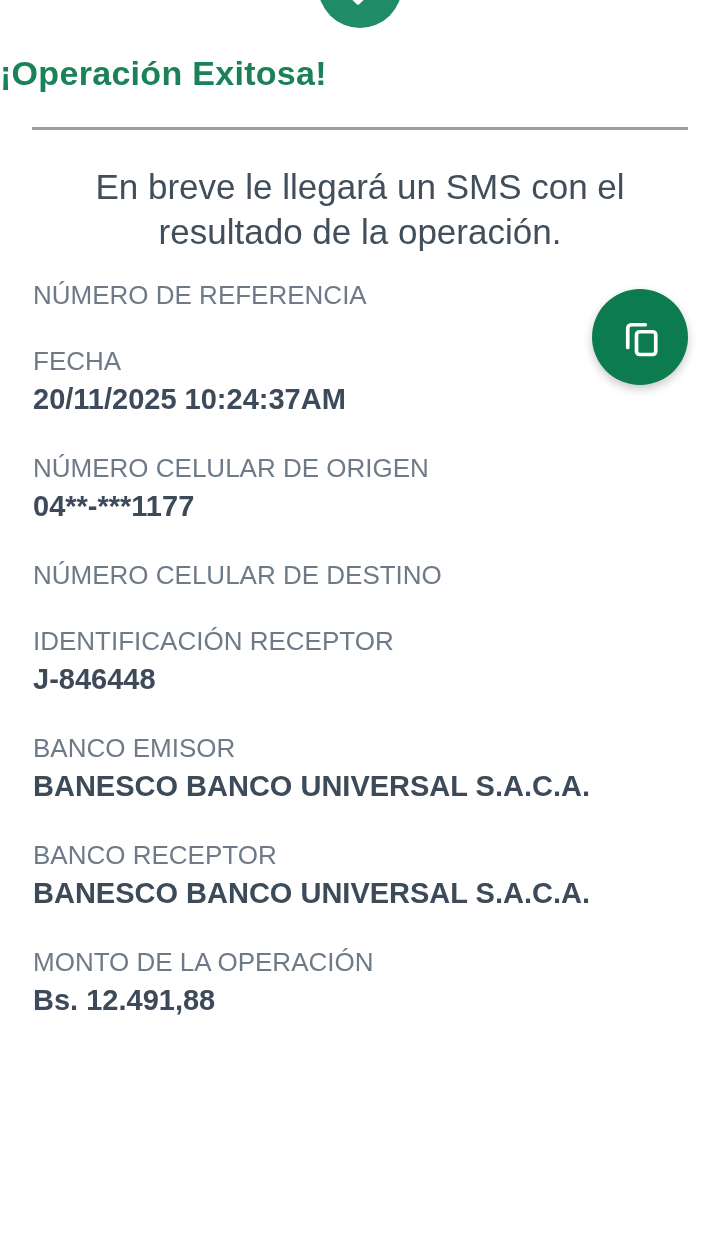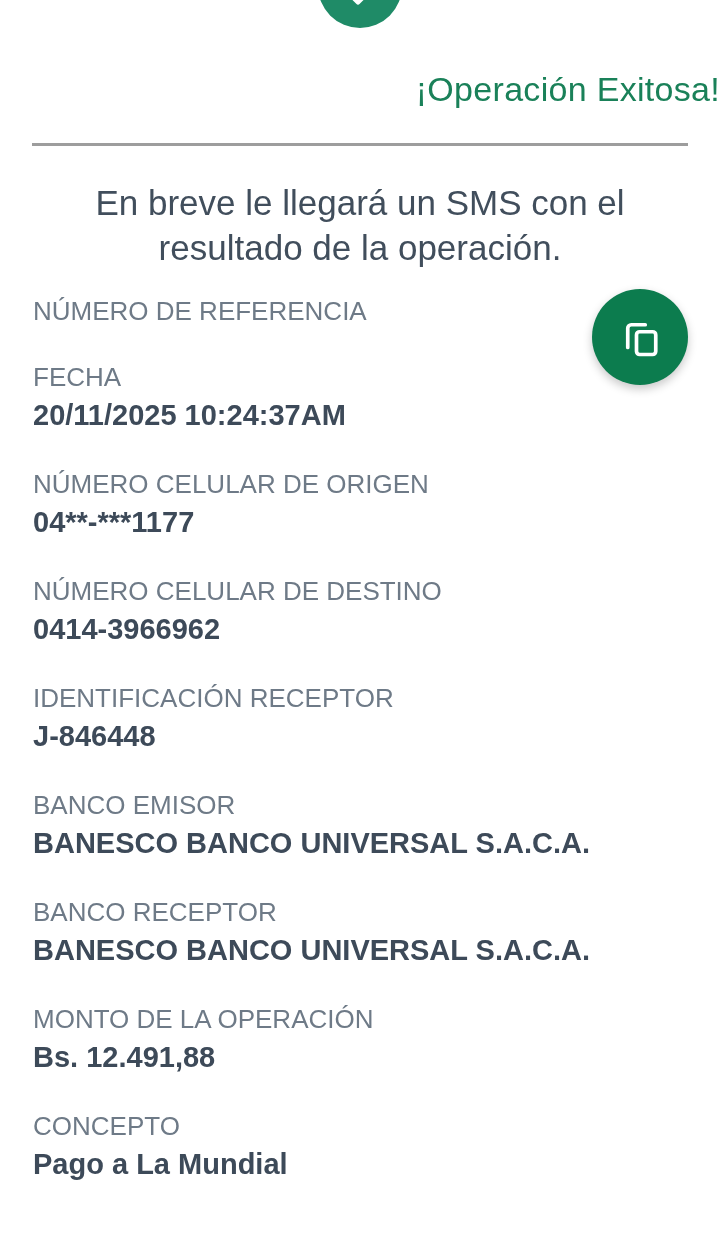--- a/index.html
+++ b/index.html
@@ -24,24 +24,24 @@
     background: #1f8b67;
     overflow: hidden;
   }
   .success-circle svg {
     position: absolute;
     left: 22px;
     top: 24px;
   }
   .title {
     margin: 0;
-    padding-top: 68px;
-    text-align: right;
+    padding-top: 52px;
+    text-align: left;
     font-size: 34px;
-    font-weight: 400;
+    font-weight: 700;
     color: #1a8159;
     line-height: 42px;
     letter-spacing: 0.3px;
   }
   .divider {
     height: 3px;
     background: #9d9d9d;
     margin: 33px 32px 0 32px;
   }
   .message {
@@ -117,21 +117,20 @@
       <div class="field-value">20/11/2025 10:24:37AM</div>
     </div>
 
     <div class="field">
       <div class="field-label">NÚMERO CELULAR DE ORIGEN</div>
       <div class="field-value">04**-***1177</div>
     </div>
 
     <div class="field">
       <div class="field-label">NÚMERO CELULAR DE DESTINO</div>
-      <div class="field-value">0414-3966962</div>
     </div>
 
     <div class="field">
       <div class="field-label">IDENTIFICACIÓN RECEPTOR</div>
       <div class="field-value">J-846448</div>
     </div>
 
     <div class="field">
       <div class="field-label">BANCO EMISOR</div>
       <div class="field-value">BANESCO BANCO UNIVERSAL S.A.C.A.</div>
@@ -140,24 +139,20 @@
     <div class="field">
       <div class="field-label">BANCO RECEPTOR</div>
       <div class="field-value">BANESCO BANCO UNIVERSAL S.A.C.A.</div>
     </div>
 
     <div class="field">
       <div class="field-label">MONTO DE LA OPERACIÓN</div>
       <div class="field-value">Bs. 12.491,88</div>
     </div>
 
-    <div class="field">
-      <div class="field-label">CONCEPTO</div>
-      <div class="field-value">Pago a La Mundial</div>
-    </div>
 
   </div>
 
   <button class="copy-btn">
     <svg width="42" height="42" viewBox="0 0 24 24" fill="none" stroke="#ffffff" stroke-width="2.1" stroke-linecap="round" stroke-linejoin="round">
       <rect x="10" y="9" width="11" height="13" rx="1.8"></rect>
       <path d="M15 5 H7 a2 2 0 0 0 -2 2 V18"></path>
     </svg>
   </button>
 

